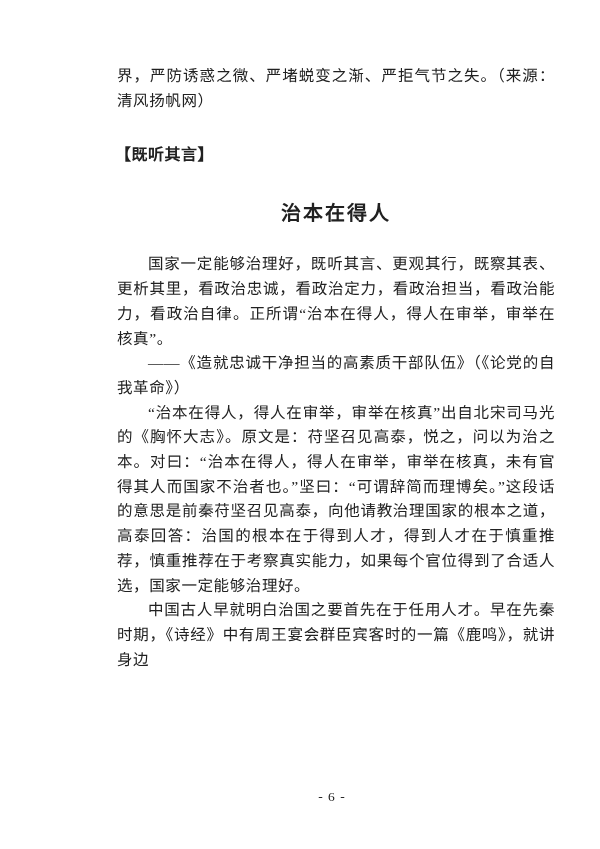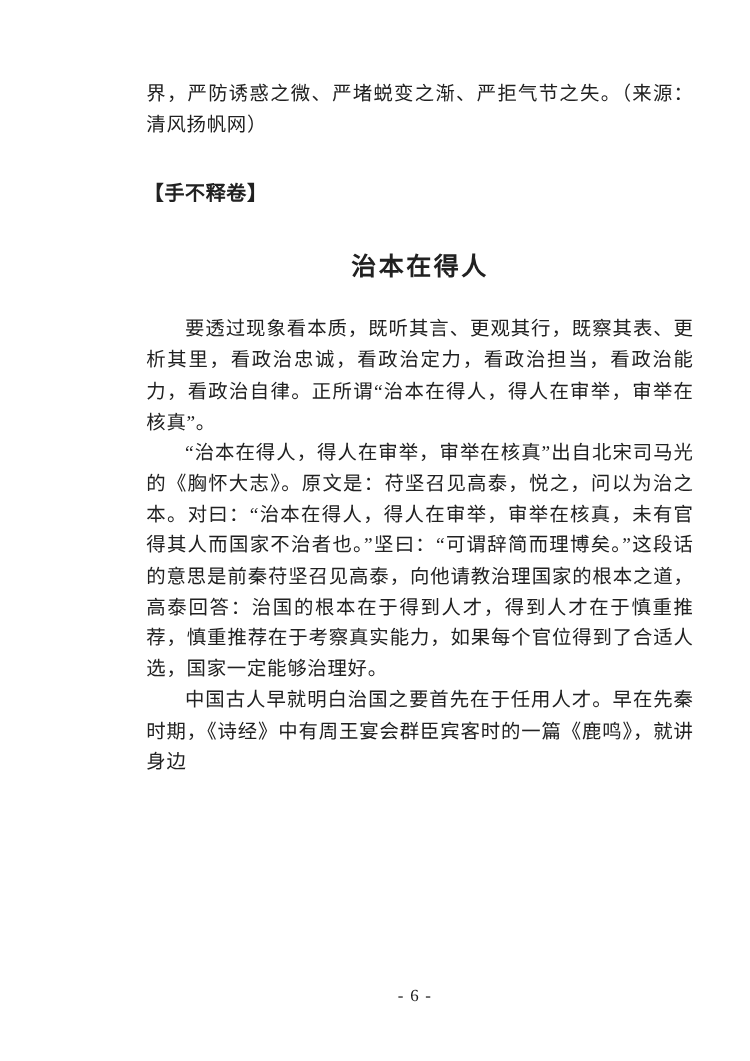--- a/index.html
+++ b/index.html
@@ -65,25 +65,26 @@
     color: #1a1a1a;
   }
 </style>
 </head>
 <body>
 
 <div class="page">
 
   <p class="continuation">界，严防诱惑之微、严堵蜕变之渐、严拒气节之失。（来源：清风扬帆网）</p>
 
-  <div class="section-header">【手不释卷】</div>
+  <div class="section-header">【既听其言】</div>
 
   <h1 class="article-title">治本在得人</h1>
 
   <div class="article-body">
-    <p>要透过现象看本质，既听其言、更观其行，既察其表、更析其里，看政治忠诚，看政治定力，看政治担当，看政治能力，看政治自律。正所谓“治本在得人，得人在审举，审举在核真”。</p>
+    <p>国家一定能够治理好，既听其言、更观其行，既察其表、更析其里，看政治忠诚，看政治定力，看政治担当，看政治能力，看政治自律。正所谓“治本在得人，得人在审举，审举在核真”。</p>
+    <p>——《造就忠诚干净担当的高素质干部队伍》（《论党的自我革命》）</p>
     <p>“治本在得人，得人在审举，审举在核真”出自北宋司马光的《胸怀大志》。原文是：苻坚召见高泰，悦之，问以为治之本。对曰：“治本在得人，得人在审举，审举在核真，未有官得其人而国家不治者也。”坚曰：“可谓辞简而理博矣。”这段话的意思是前秦苻坚召见高泰，向他请教治理国家的根本之道，高泰回答：治国的根本在于得到人才，得到人才在于慎重推荐，慎重推荐在于考察真实能力，如果每个官位得到了合适人选，国家一定能够治理好。</p>
     <p>中国古人早就明白治国之要首先在于任用人才。早在先秦时期，《诗经》中有周王宴会群臣宾客时的一篇《鹿鸣》，就讲身边</p>
   </div>
 
   <div class="page-number">- 6 -</div>
 
 </div>
 
 </body></html>

